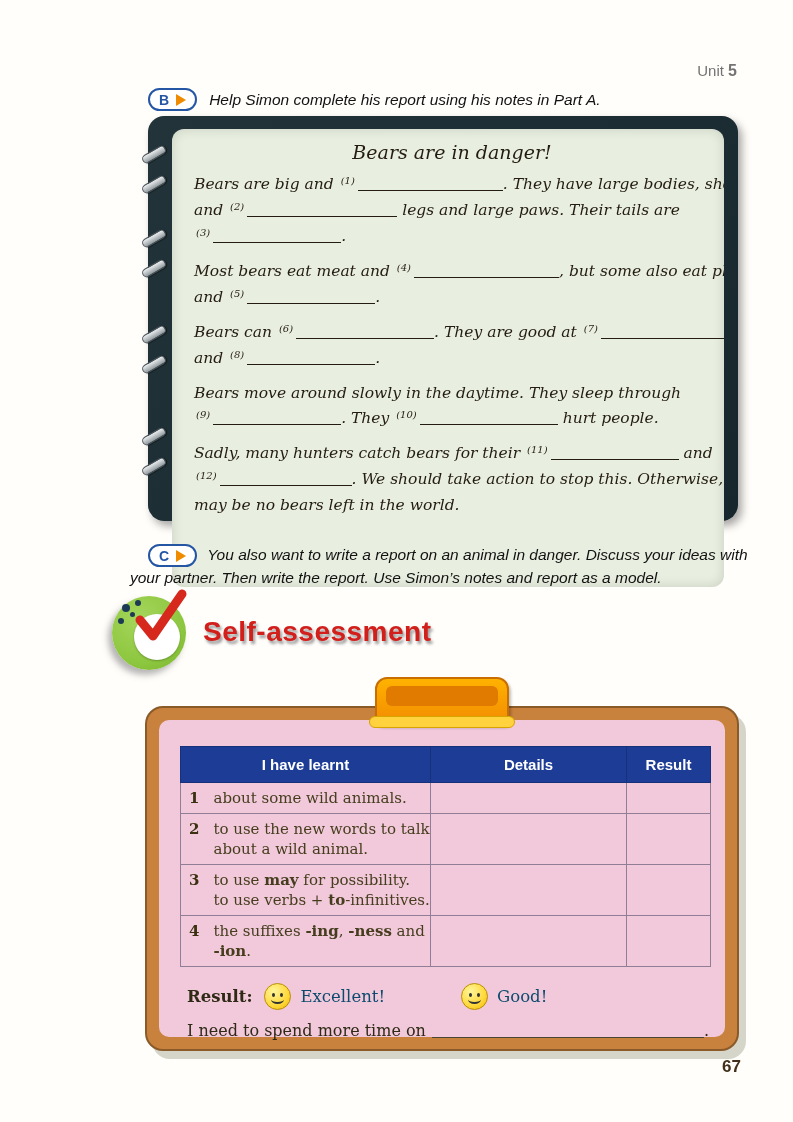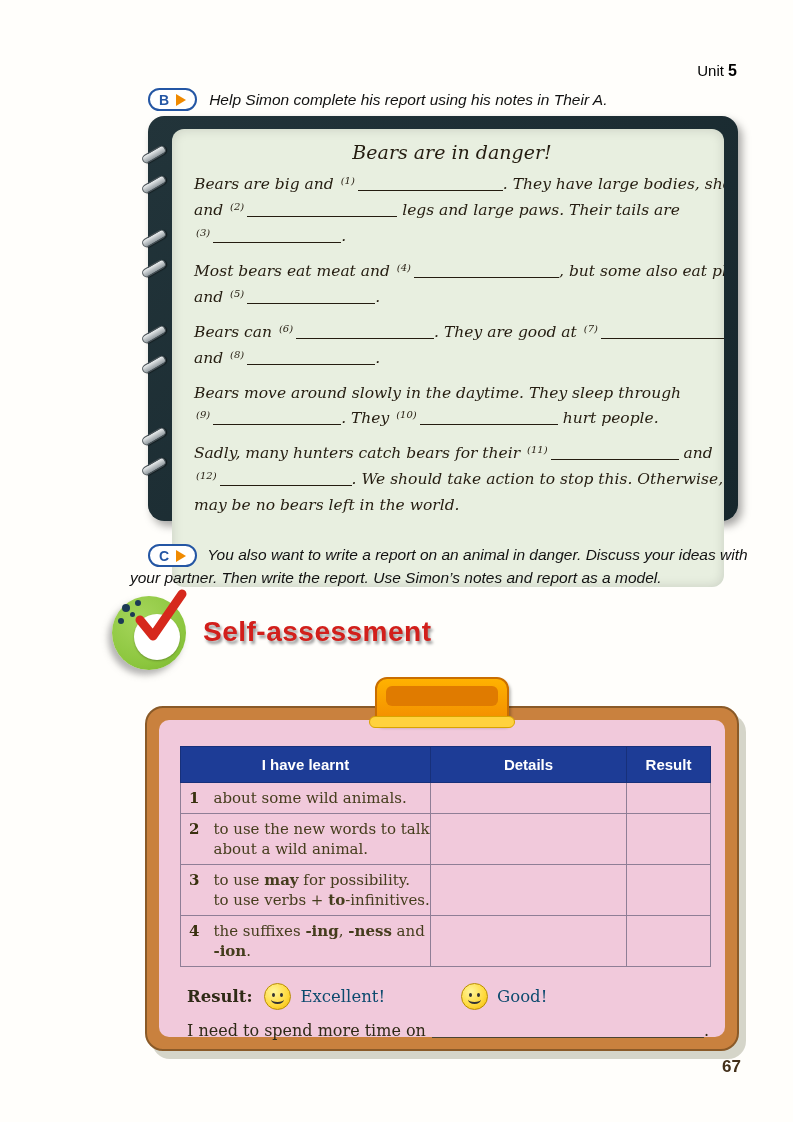--- a/index.html
+++ b/index.html
@@ -1,21 +1,21 @@
 <!DOCTYPE html>
 <html><head>
 <meta charset="utf-8">
 <style>
   * { margin:0; padding:0; box-sizing:border-box; }
   html,body { width:793px; height:1122px; }
   body { background:#ffffff; font-family:"Liberation Sans", sans-serif; position:relative; overflow:hidden; }
   .page { position:absolute; inset:0; background:#fffefb; }
 
   
-  .unit-label { position:absolute; top:62px; right:56px; font-size:15px; color:#000000; }
+  .unit-label { position:absolute; top:62px; right:56px; font-size:15px; color:#737373; }
   .unit-label b { font-size:16px; }
 
   
   .badge { display:inline-flex; align-items:center; gap:7px; border:2px solid #2456a4; border-radius:13px;
            background:#fff; padding:2px 9px 2px 9px; height:23px; vertical-align:middle; }
   .badge-letter { color:#2456a4; font-weight:bold; font-size:14px; font-style:normal; line-height:1; }
   .badge-arrow { width:0; height:0; border-left:10px solid #f08a00; border-top:6px solid transparent; border-bottom:6px solid transparent; }
 
   .section-b { position:absolute; left:148px; top:88px; width:600px; display:flex; align-items:center; gap:12px; }
   .instruction { font-style:italic; font-size:15.5px; color:#121212; line-height:22px; }
@@ -93,21 +93,21 @@
 
   <div class="unit-label">
     <span>Unit </span><b>5</b>
   </div>
 
   <div class="section-b">
     <span class="badge">
       <span class="badge-letter">B</span>
       <span class="badge-arrow"></span>
     </span>
-    <span class="instruction">Help Simon complete his report using his notes in Their A.</span>
+    <span class="instruction">Help Simon complete his report using his notes in Part A.</span>
   </div>
 
   <div class="notebook">
     <span class="ring" style="top:34px"></span>
     <span class="ring" style="top:64px"></span>
     <span class="ring" style="top:118px"></span>
     <span class="ring" style="top:148px"></span>
     <span class="ring" style="top:214px"></span>
     <span class="ring" style="top:244px"></span>
     <span class="ring" style="top:316px"></span>

